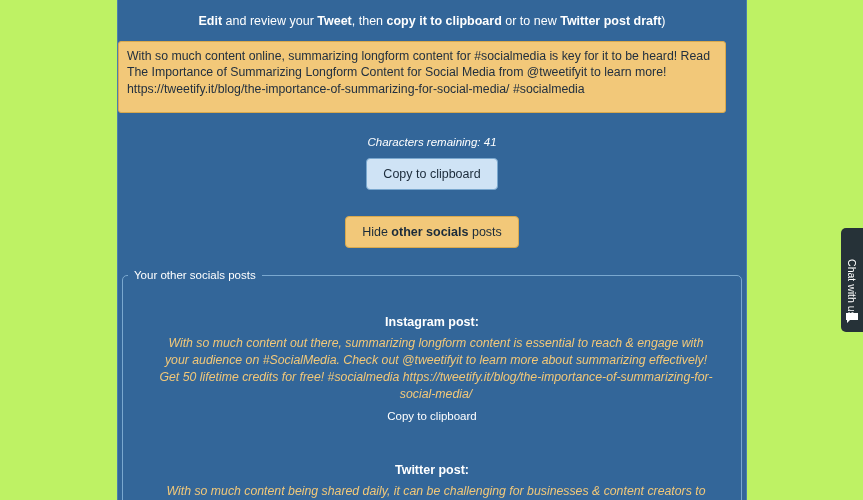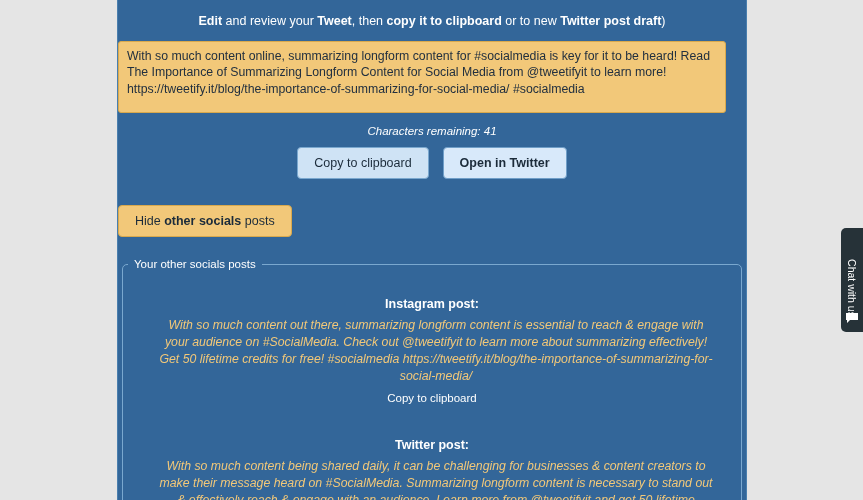--- a/index.html
+++ b/index.html
@@ -8,21 +8,21 @@
     width: 863px;
     height: 500px;
     overflow: hidden;
     background: #2e6da4;
     font-family: "Liberation Sans", sans-serif;
   }
   .page {
     position: relative;
     width: 863px;
     height: 500px;
-    background: #e5e5e5;
+    background: #bef264;
   }
   .center-col {
     position: absolute;
     left: 117px;
     top: 0;
     width: 630px;
     height: 500px;
     background: #336699;
     border-left: 1px solid #4a7fae;
     border-right: 1px solid #4a7fae;
@@ -53,21 +53,21 @@
     font-family: "Liberation Sans", sans-serif;
     outline: none;
     overflow: hidden;
   }
 
   .chars {
     text-align: center;
     color: #ffffff;
     font-size: 11.5px;
     font-style: italic;
-    margin-top: 8px;
+    margin-top: 19px;
   }
 
   .btn-row {
     display: flex;
     justify-content: center;
     gap: 14px;
     margin-top: 10px;
   }
   .btn {
     font-family: "Liberation Sans", sans-serif;
@@ -80,20 +80,21 @@
     cursor: pointer;
   }
   .btn.strong {
     background: #d8e9fa;
     font-weight: bold;
     border-color: #6f9ec8;
   }
 
   .hide-row {
     display: flex;
+    justify-content: center;
     margin-top: 26px;
   }
   .btn-amber {
     font-family: "Liberation Sans", sans-serif;
     font-size: 12.5px;
     padding: 8px 16px;
     border-radius: 4px;
     border: 1px solid #d9a94d;
     background: #f2c879;
     color: #1b2b3a;
@@ -119,21 +120,21 @@
     padding: 0 6px;
     color: #ffffff;
     font-size: 11.5px;
   }
 
   .post-title {
     text-align: center;
     color: #ffffff;
     font-size: 12.5px;
     font-weight: bold;
-    margin-top: 16px;
+    margin-top: 23px;
   }
   .post-body {
     text-align: center;
     color: #f2c879;
     font-size: 12.3px;
     font-style: italic;
     line-height: 17px;
     margin: 6px 14px 0 22px;
   }
   .copy-link {
@@ -189,21 +190,20 @@
     <div class="intro">
       <b>Edit</b><span> and review your </span><b>Tweet</b><span>, then </span><b>copy it to clipboard</b><span> or to new </span><b>Twitter post draft</b><span>)</span>
     </div>
 
     <textarea class="tweet-box" placeholder="Your tweet" style="">With so much content online, summarizing longform content for #socialmedia is key for it to be heard! Read The Importance of Summarizing Longform Content for Social Media from @tweetifyit to learn more! https://tweetify.it/blog/the-importance-of-summarizing-for-social-media/ #socialmedia</textarea>
 
     <div class="chars">Characters remaining: 41</div>
 
     <div class="btn-row">
       <button class="btn">Copy to clipboard</button>
-      <button class="btn strong">Open in Twitter</button>
     </div>
 
     <div class="hide-row">
       <button class="btn-amber"><span>Hide </span><b>other socials</b><span> posts</span></button>
     </div>
 
     <div class="fieldset">
       <div class="legend">Your other socials posts</div>
 
       <div>

